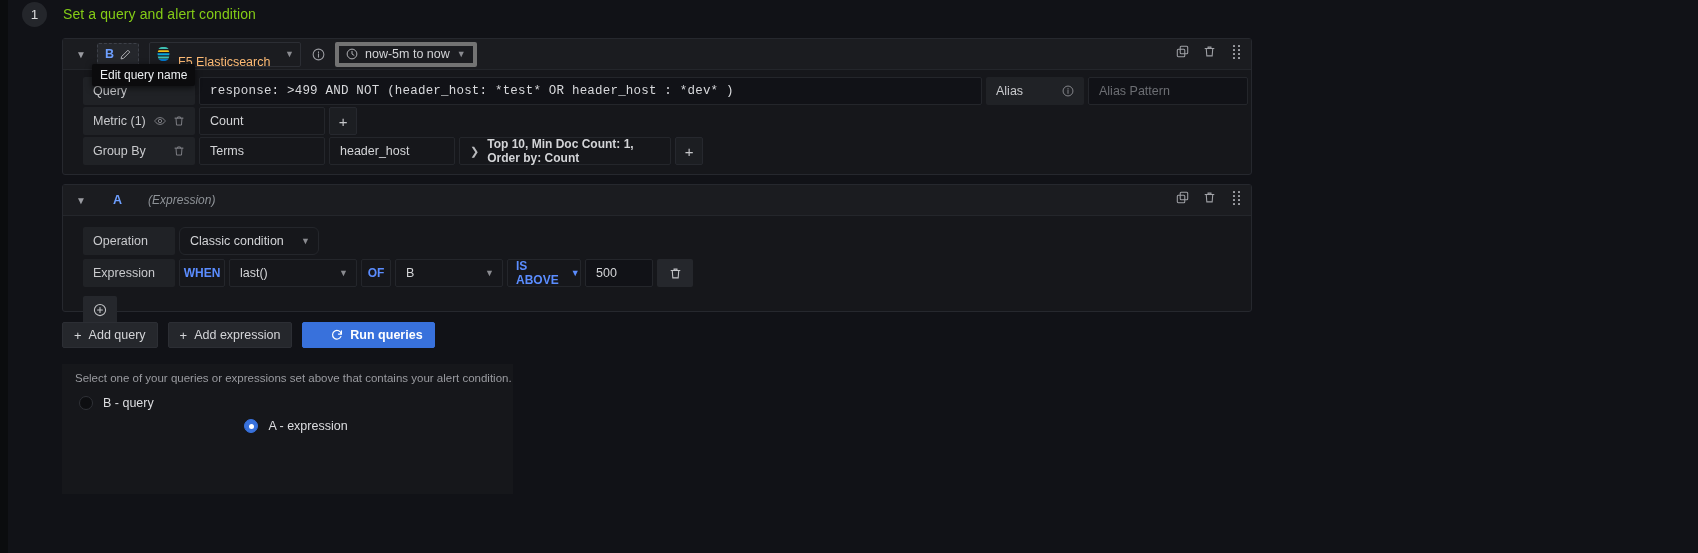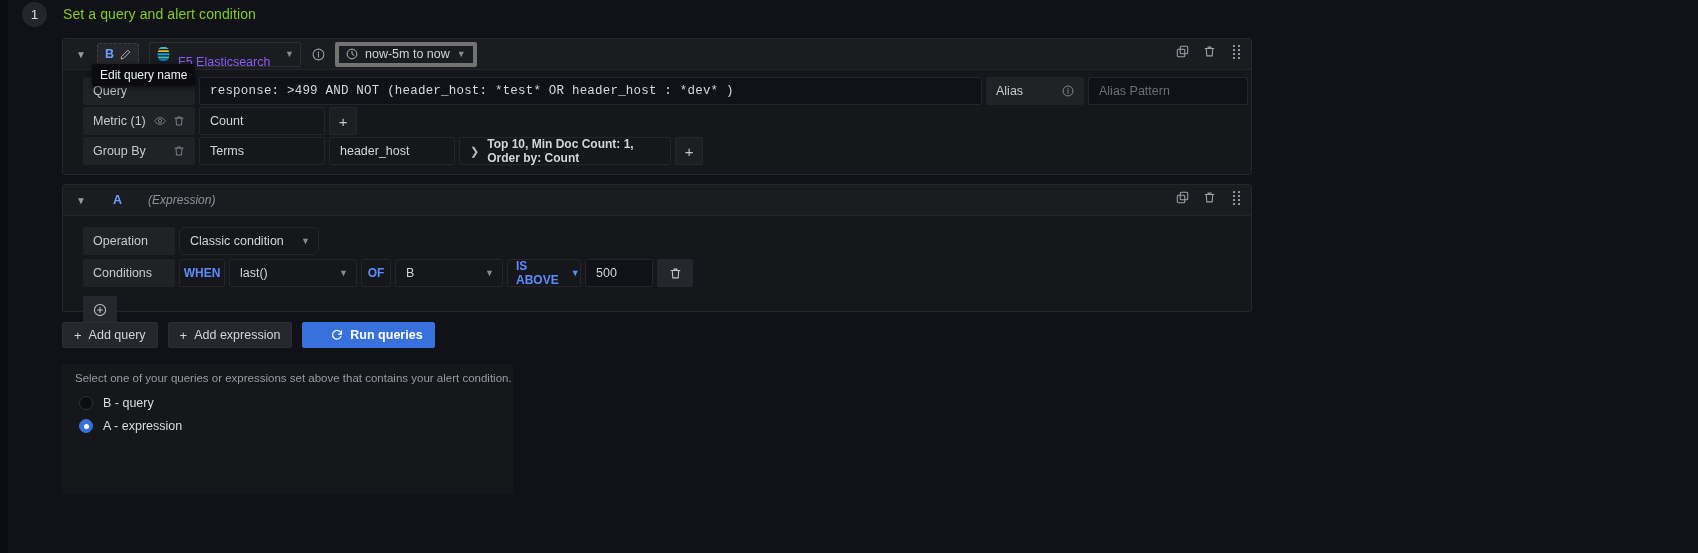--- a/index.html
+++ b/index.html
@@ -56,21 +56,21 @@
   .pencil svg { width: 11px; height: 11px; }
 
   .refid-plain { color: #6e9fff; font-size: 12.5px; font-weight: 600; margin-left: 22px; }
   .expr-label { color: #8e9297; font-size: 12px; font-style: italic; margin-left: 26px; }
 
   .ds-picker {
     display: flex; align-items: center; gap: 8px;
     background: #1b1c20; border: 1px solid #2c2e34; border-radius: 2px;
     height: 25px; padding: 0 6px 0 7px; margin-left: 10px; min-width: 152px;
   }
-  .ds-name { font-size: 12.5px; color: #8b5cf6; margin-top: 16px; }
+  .ds-name { font-size: 12.5px; color: #fdba74; margin-top: 16px; }
   .ds-chev { color: #8a8b90; font-size: 9px; margin-left: auto; }
   .es-icon { width: 13px; height: 14px; position: relative; display:inline-block; }
 
   .info-icon { width: 22px; height: 22px; display: flex; align-items: center; justify-content: center; margin-left: 6px; color: #9b9ca1; }
   .info-icon svg { width: 13px; height: 13px; }
 
   .time-picker {
     display: flex; align-items: center; gap: 7px;
     background: #1b1c20; border: 4px solid #737373; border-radius: 2px;
     height: 25px; padding: 0 7px; margin-left: 6px;
@@ -149,21 +149,21 @@
   .btn.primary svg { width: 12px; height: 12px; }
 
   
   .alert-panel {
     position: absolute; left: 62px; top: 364px;
     width: 451px; height: 130px; background: #16171b;
   }
   .ap-title { font-size: 13px; font-weight: 700; color: #e4e5e7; padding: 13px 0 0 13px; letter-spacing: .1px; }
   .ap-desc { font-size: 11.5px; color: #9a9ba0; padding: 8px 0 0 13px; }
   .radio-row { display: flex; align-items: center; gap: 10px; padding: 12px 0 0 17px; }
-  .radio-row.second { padding-top: 9px; }
+  .radio-row.second { padding-top: 9px; justify-content: center; }
   .radio {
     width: 14px; height: 14px; border-radius: 50%; background: #0d0e11;
     border: 1px solid #2f3137; display: flex; align-items: center; justify-content: center;
   }
   .radio.on { background: #3871dc; border-color: #3871dc; }
   .radio.on i { width: 5px; height: 5px; border-radius: 50%; background: #fff; display: block; }
   .radio-label { font-size: 12.5px; color: #dcdde0; }
 </style>
 </head>
 <body>
@@ -353,21 +353,21 @@
     <div style="padding-top:10px;">
       <div class="qrow">
         <div class="seg-label" style="width:92px;">Operation</div>
         <div class="sel" style="width:140px;border-radius:6px;">
           <span>Classic condition</span>
           <span class="chev">▼</span>
         </div>
       </div>
 
       <div class="qrow" style="margin-top:2px;">
-        <div class="seg-label" style="width:92px;">Conditions</div>
+        <div class="seg-label" style="width:92px;">Expression</div>
         <div class="seg" style="width:46px; justify-content:center; background:#16171b;">
           <span class="kw">WHEN</span>
         </div>
         <div class="sel" style="width:128px;">
           <span>last()</span>
           <span class="chev">▼</span>
         </div>
         <div class="seg" style="width:30px; justify-content:center; background:#16171b;">
           <span class="kw">OF</span>
         </div>

